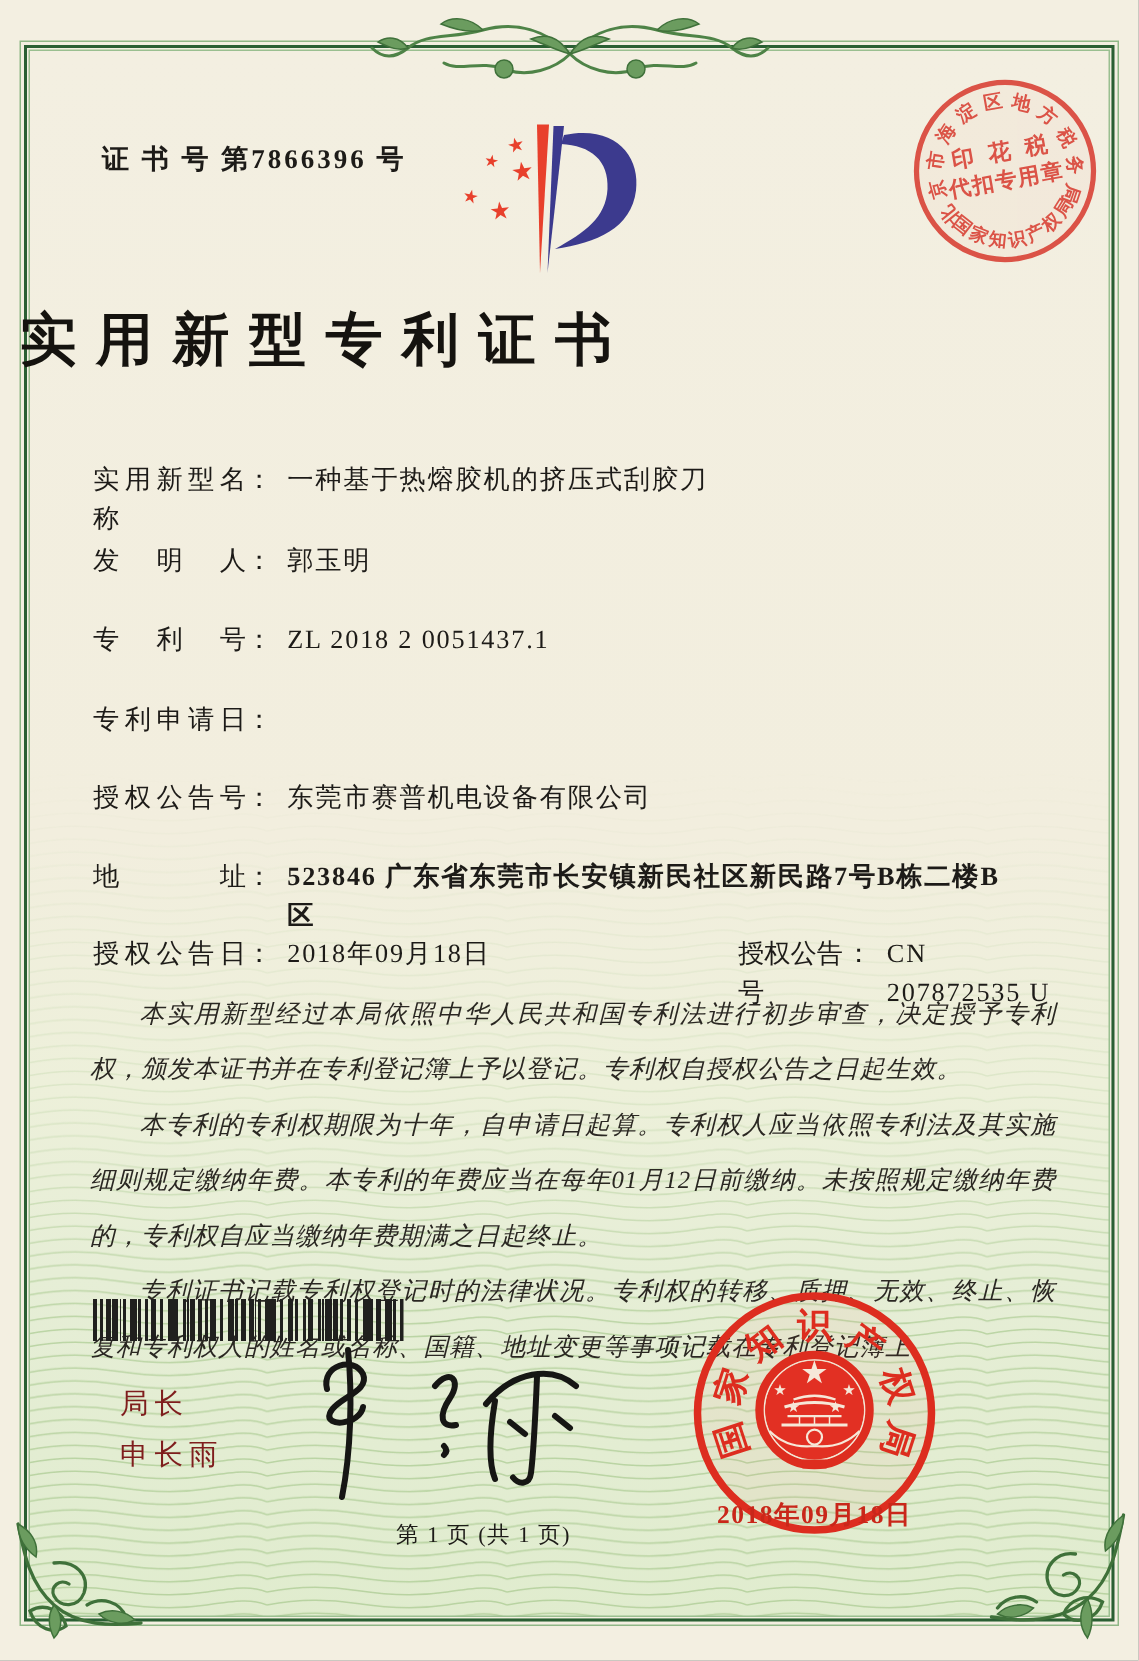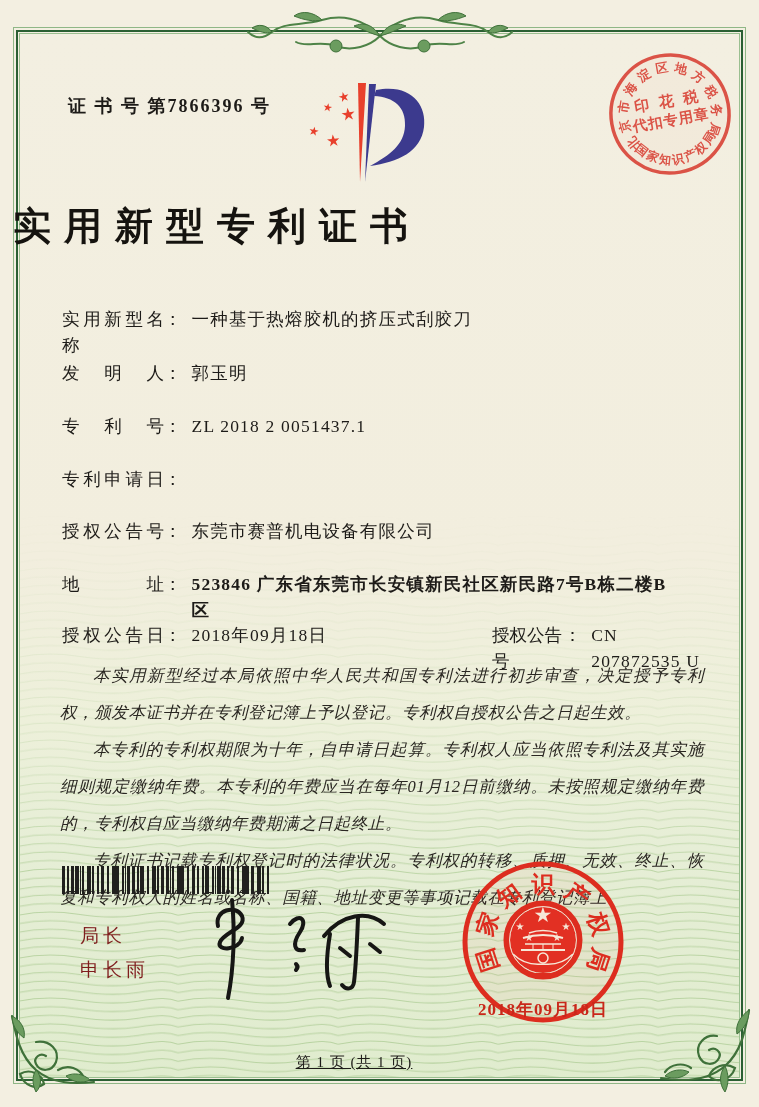--- a/index.html
+++ b/index.html
@@ -58,21 +58,21 @@
   .director-title { top:923px; }
   .director-name  { top:957px;text-align:right; }
   .signature { position:absolute; left:192px; top:892px; }
   .seal { position:absolute; left:455px; top:854px; }
   .seal text { font-family:"Liberation Serif","DejaVu Serif",serif; }
   .seal-arc { fill:#dd2d1f; font-weight:bold; }
   .seal-date {
     position:absolute; left:458px; top:998px; width:170px; text-align:center;
     color:#c9271a; font-size:17px; letter-spacing:1px; font-weight:bold;
   }
-  .footer { position:absolute; left:264px; top:1053px; width:180px; text-align:center; font-size:15px; letter-spacing:1px;text-decoration:underline; }
+  .footer { position:absolute; left:264px; top:1014px; width:180px; text-align:left; font-size:15px; letter-spacing:1px; }
   
   .tax-stamp { position:absolute; left:600px; top:44px; transform:rotate(-10deg); opacity:.92; }
   .tax-stamp text { fill:#d9463a; font-weight:bold; font-family:"Liberation Serif","DejaVu Serif",serif; }
   
   .orn { position:absolute; }
   .orn-top { left:244px; top:2px; }
   .orn-bl { left:6px; top:1012px; }
   .orn-br { left:655px; top:1008px; }
 </style>
 </head>

